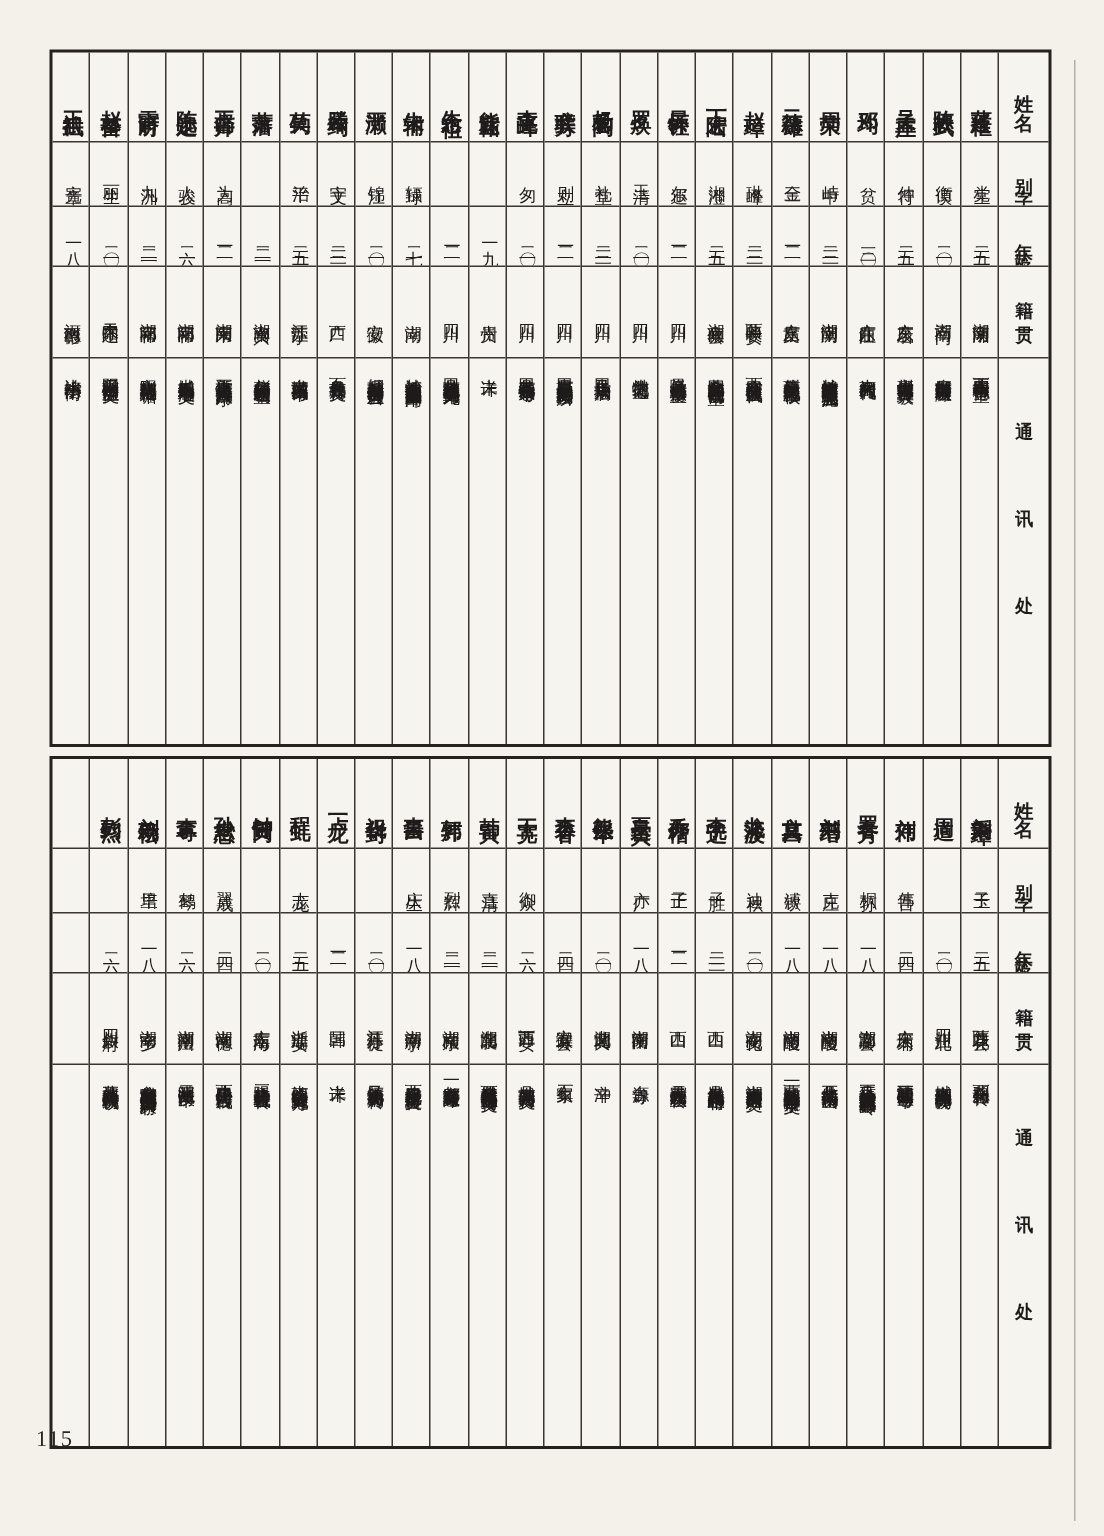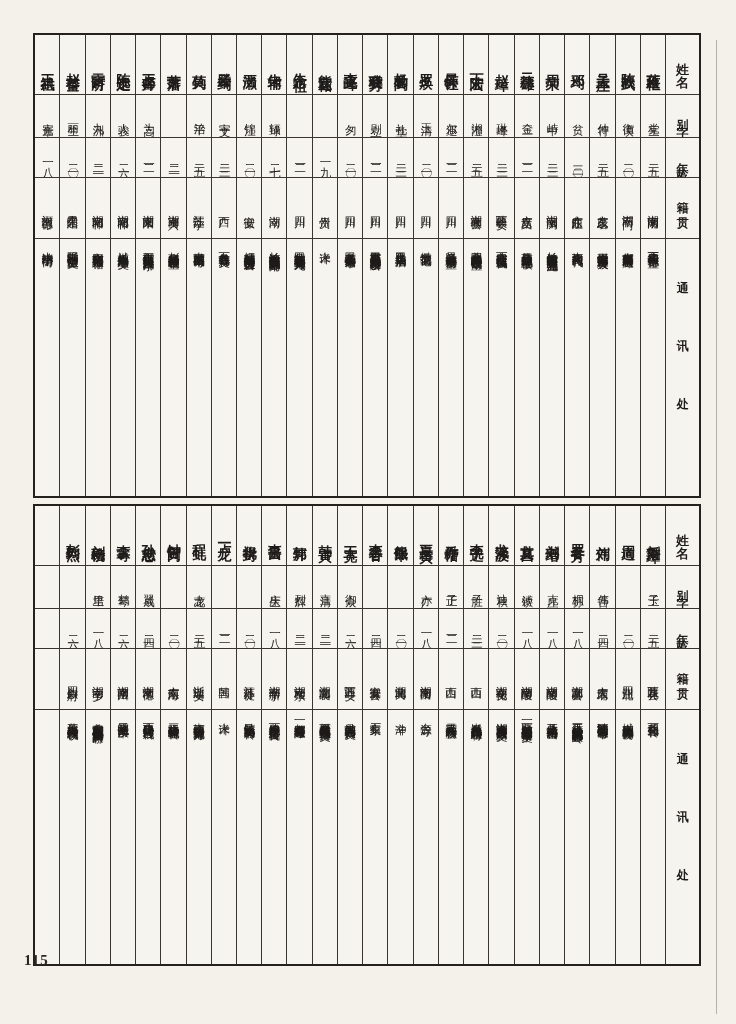--- a/index.html
+++ b/index.html
@@ -51,21 +51,21 @@
   .c-native span{font-size:11.5px;letter-spacing:1px;line-height:1.05;}
   .c-addr span{font-size:11.5px;line-height:12.5px;letter-spacing:.5px;padding-top:2px;}
   
   .hdr .c-name span{font-size:13px;font-weight:700;letter-spacing:12px;}
   .hdr .c-zi span{font-size:12px;font-weight:700;letter-spacing:7px;}
   .hdr .c-age span{font-size:12px;font-weight:700;letter-spacing:6px;}
   .hdr .c-native span{font-size:12px;font-weight:700;letter-spacing:16px;}
   .hdr .c-addr span{font-size:12px;font-weight:700;letter-spacing:58px;padding-top:30px;}
   .page-number{
     position:absolute;left:24px;top:952px;
-    font-size:15px;letter-spacing:1px;color:#2a2722;font-weight:bold;
+    font-size:15px;letter-spacing:1px;color:#2a2722;
   }
 </style>
 </head>
 <body>
 
 <div id="table-top" class="vtable">
     <div class="col hdr">
       <div class="cell c-name">
         <span>姓名</span>
       </div>

